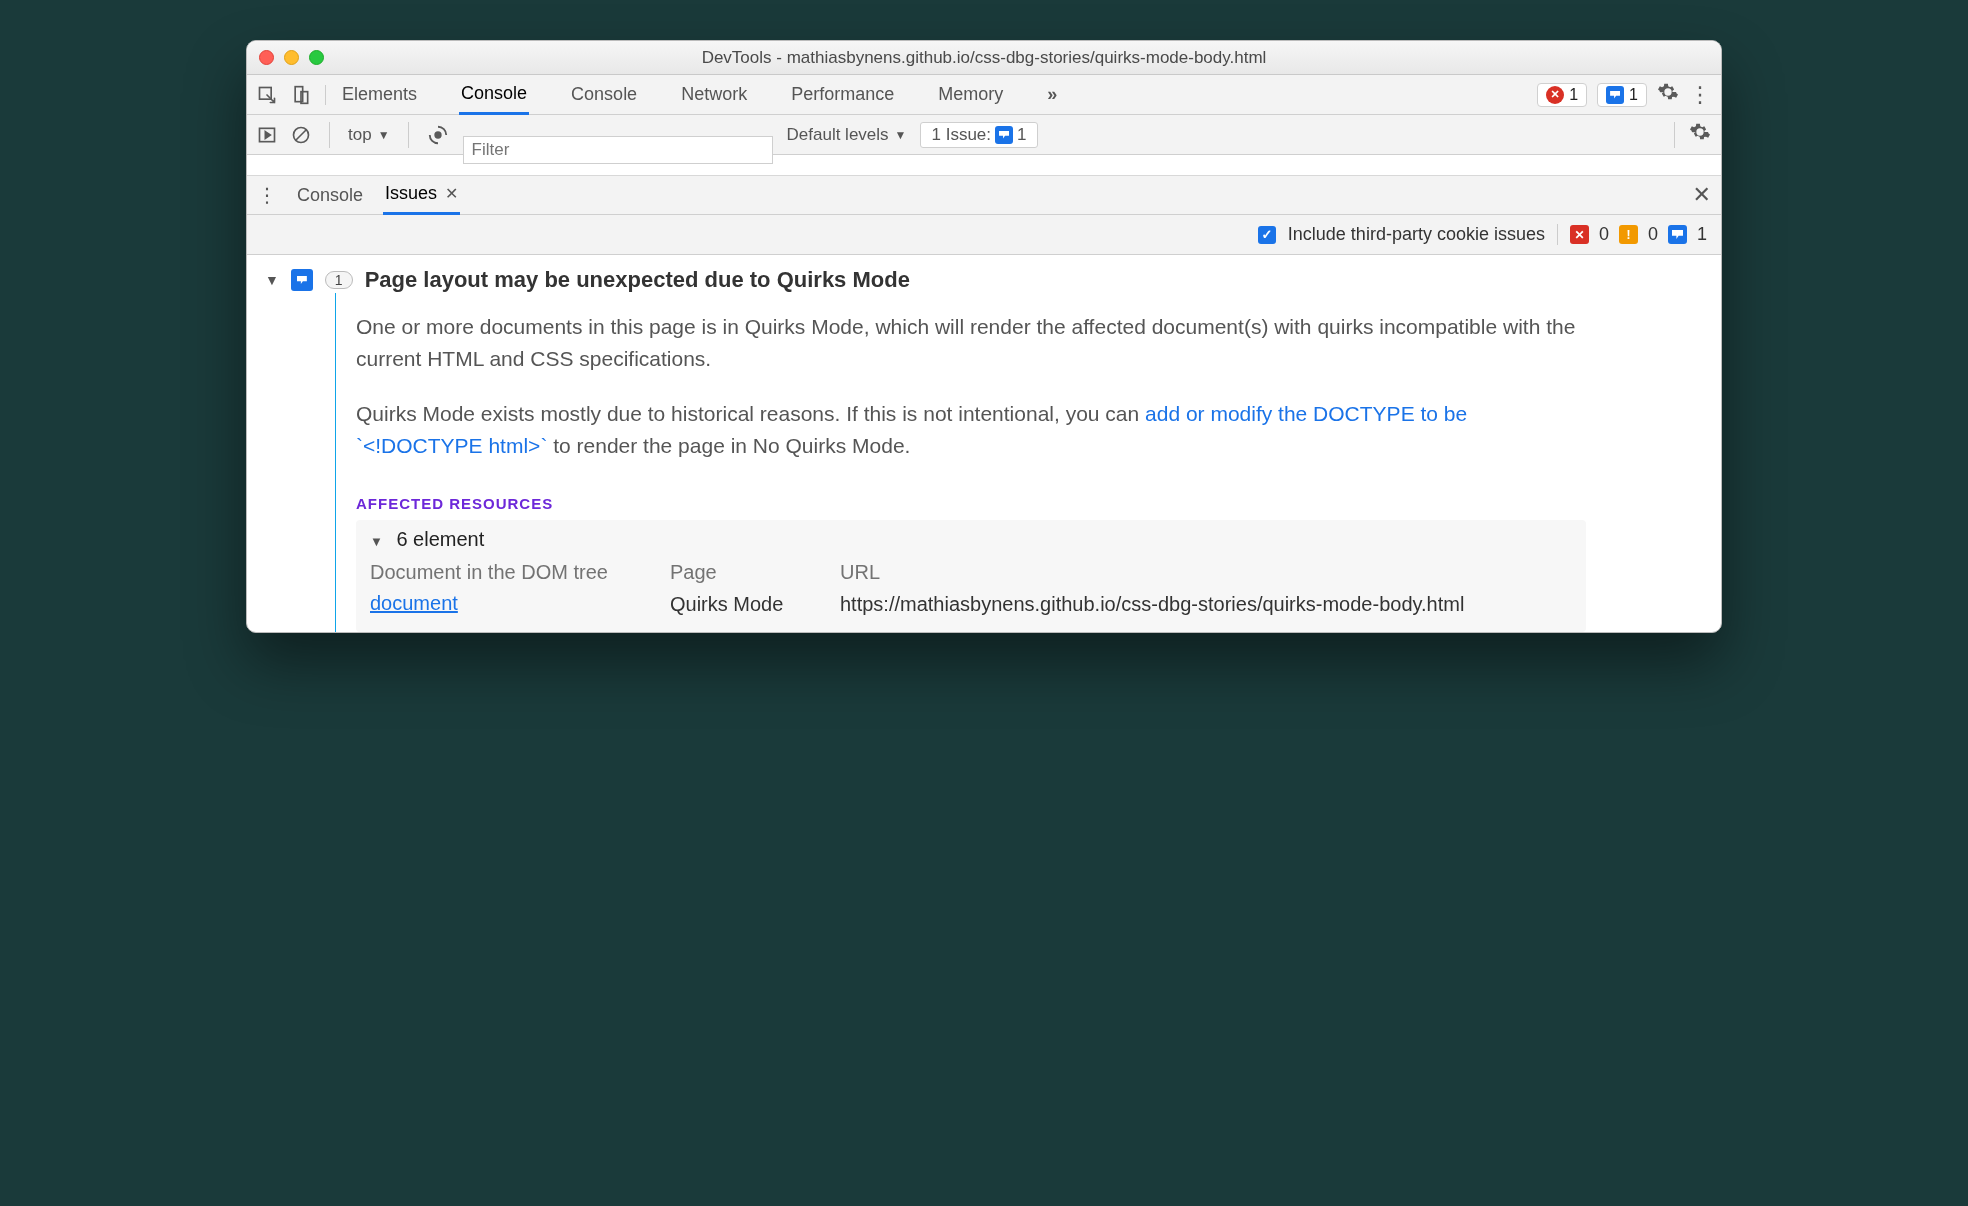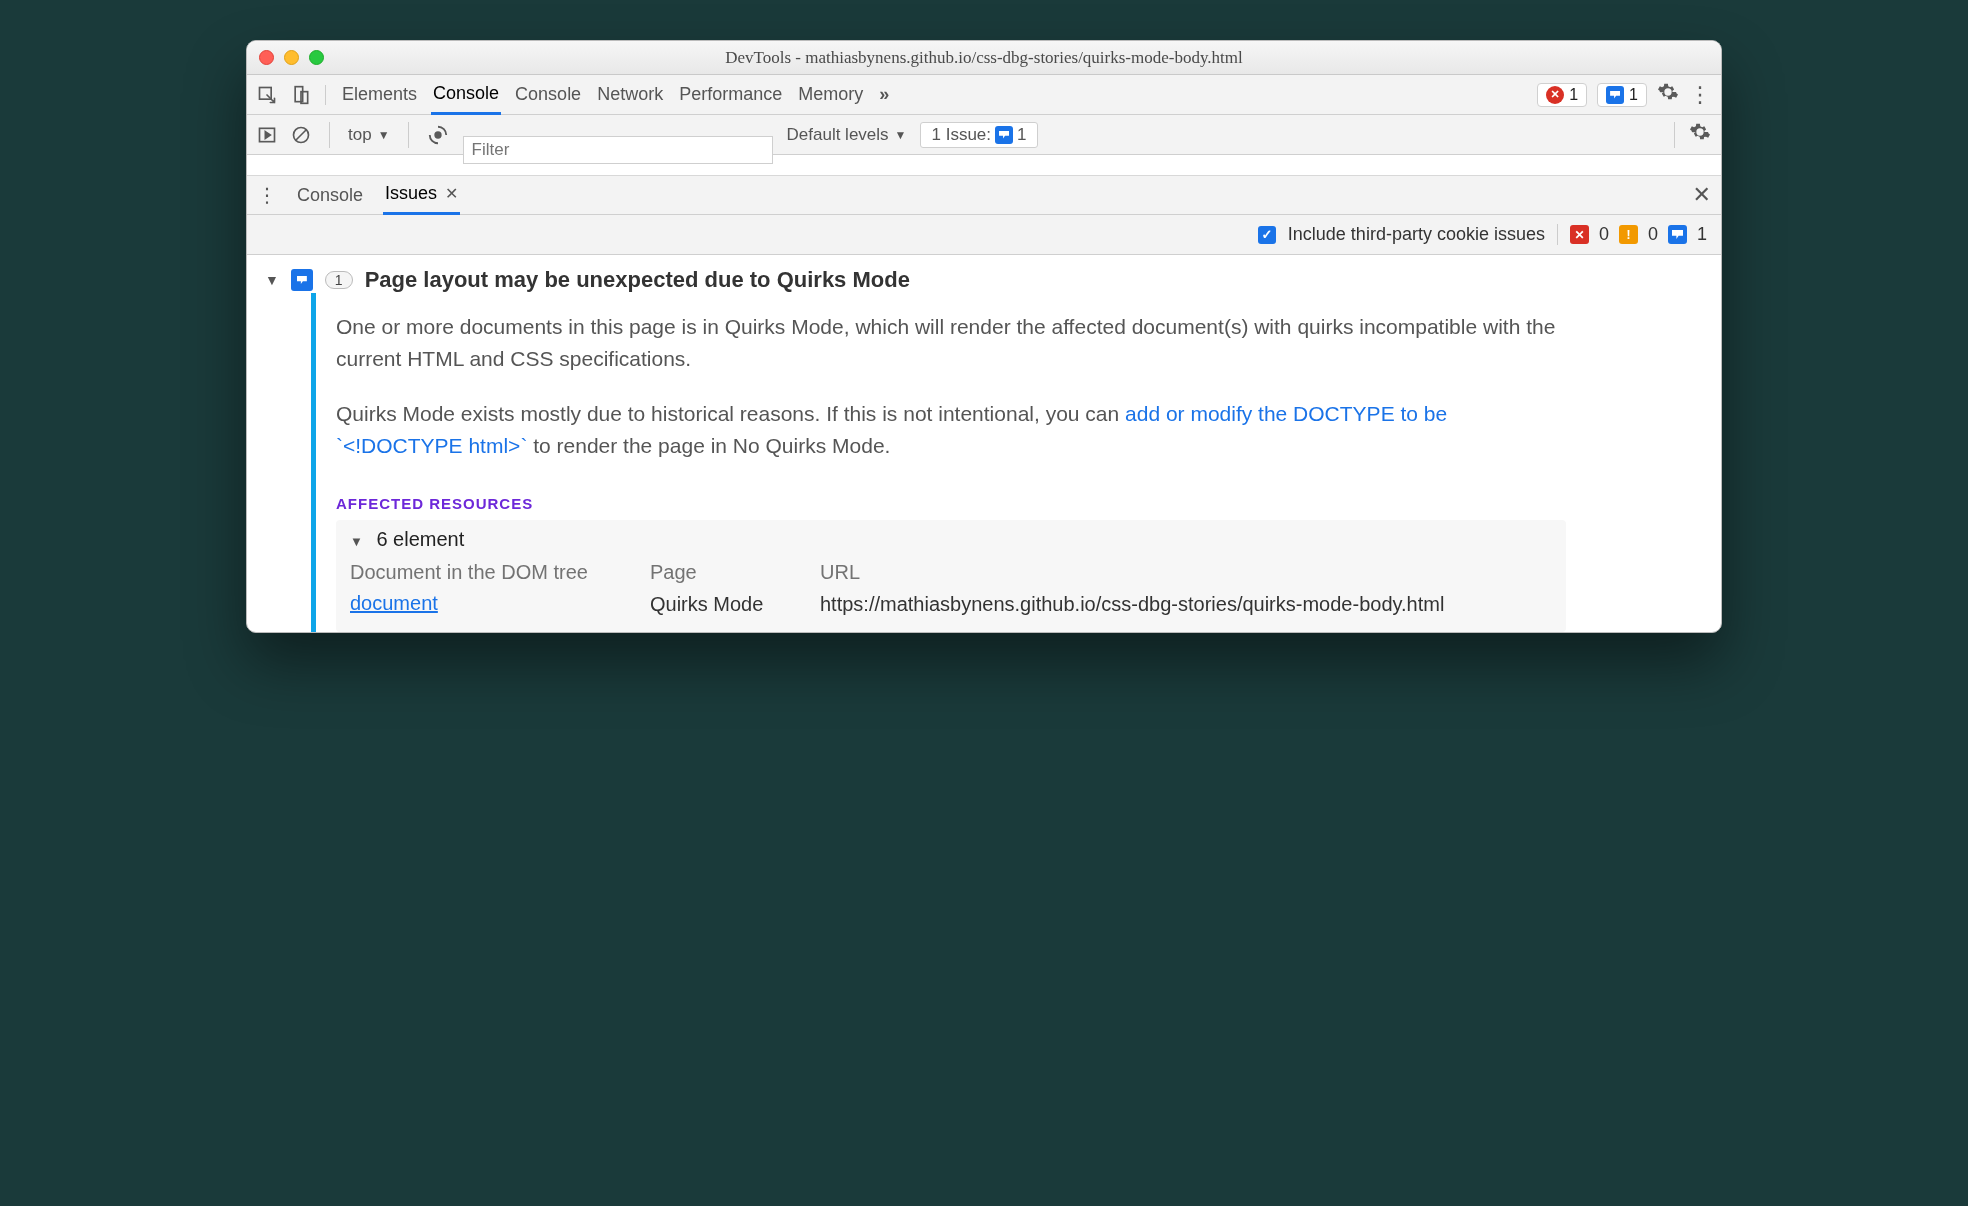--- a/index.html
+++ b/index.html
@@ -23,42 +23,41 @@
   }
   
   .titlebar {
     height: 34px;
     background: linear-gradient(#f6f6f6,#e8e8e8);
     border-bottom: 1px solid #c9c9c9;
     display: flex;
     align-items: center;
     padding: 0 12px;
     position: relative;
-    font-family: Liberation Serif, serif;
   }
   .traffic { display: flex; gap: 10px; }
   .dot { width: 15px; height: 15px; border-radius: 50%; }
   .dot.r { background:#ff5f57; border:1px solid #e24238; }
   .dot.y { background:#ffbd2e; border:1px solid #e1a116; }
   .dot.g { background:#28c940; border:1px solid #1dad2a; }
   .title { position:absolute; left:0; right:0; text-align:center; font-size:17px; color:#4a4a4a; pointer-events:none;}
   
   .tabbar {
     height: 40px;
     background:#f3f3f3;
     border-bottom:1px solid #cfcfcf;
     display:flex;
     align-items:center;
     padding:0 10px;
     font-size:18px;
     color:#555;
   }
   .tabbar .left-icons { display:flex; align-items:center; gap:14px; padding-right:14px; border-right:1px solid #ccc; margin-right:14px;}
   .icon { color:#5a5a5a; display:inline-flex;}
-  .tabs { display:flex; gap:12px; align-items:center; }
+  .tabs { display:flex; gap:40px; align-items:center; }
   .tab { padding:0 2px; height:40px; display:flex; align-items:center; cursor:pointer; color:#555;}
   .tab.active { color:#000; font-weight:500; border-bottom:3px solid #1a73e8; margin-bottom:-1px;}
   .tabbar .right { margin-left:auto; display:flex; align-items:center; gap:10px;}
   .chip { display:flex; align-items:center; gap:5px; border:1px solid #d0d0d0; background:#fff; border-radius:4px; padding:2px 8px; font-size:16px;}
   .chip .numc { color:#222;}
   .err-badge { width:18px; height:18px; border-radius:50%; background:#d93025; display:flex; align-items:center; justify-content:center;}
   .err-badge::before { content:"✕"; color:#fff; font-size:11px; font-weight:bold;}
   .msg-badge { width:18px; height:18px; background:#1a73e8; border-radius:3px; display:flex; align-items:center; justify-content:center;}
   .msg-badge::before { content:""; width:10px; height:8px; background:#fff; clip-path: polygon(0 0,100% 0,100% 65%,60% 65%,40% 100%,40% 65%,0 65%); }
   .gear, .dots3 { color:#5a5a5a; }
@@ -102,21 +101,21 @@
   .ci-warn { background:#f29900;}
   .ci-warn::before { content:"!";}
   .ci-info { background:#1a73e8; position:relative;}
   .ci-info::before { content:""; width:11px; height:9px; background:#fff; clip-path: polygon(0 0,100% 0,100% 65%,60% 65%,40% 100%,40% 65%,0 65%); }
   
   .issuebody { padding: 12px 18px 0 18px; font-size:20px; color:#333; overflow:hidden;}
   .issueheader { display:flex; align-items:center; gap:12px; }
   .tri { color:#555; font-size:14px;}
   .countpill { border:1px solid #bbb; background:#f5f5f5; border-radius:10px; padding:0 9px; font-size:14px; color:#444;}
   .itit { font-weight:700; font-size:22px;}
-  .issuecontent { margin-left:46px; border-left:5px solid #0ea5e9; padding:18px 0 0 20px; }
+  .issuecontent { margin-left:70px; border-left:1px solid #0ea5e9; padding:18px 0 0 20px; }
   .para { color:#555; font-size:21px; line-height:1.5; max-width:1240px; margin-bottom:24px;}
   .link { color:#1a73e8; cursor:pointer;}
   .affhdr { font-size:15px; font-weight:700; letter-spacing:1px; color:#6d28d9; margin:34px 0 8px 0;}
   .resbox { background:#f7f7f7; border-radius:4px; padding:8px 14px 14px 14px; width:1230px;}
   .resline1 { font-size:20px; color:#222; margin-bottom:10px;}
   .restri { color:#555; font-size:13px; margin-right:8px;}
   .restable { display:flex; font-size:20px; color:#333;}
   .col1 { width:300px;}
   .col2 { width:170px;}
   .col3 { flex:1;}

